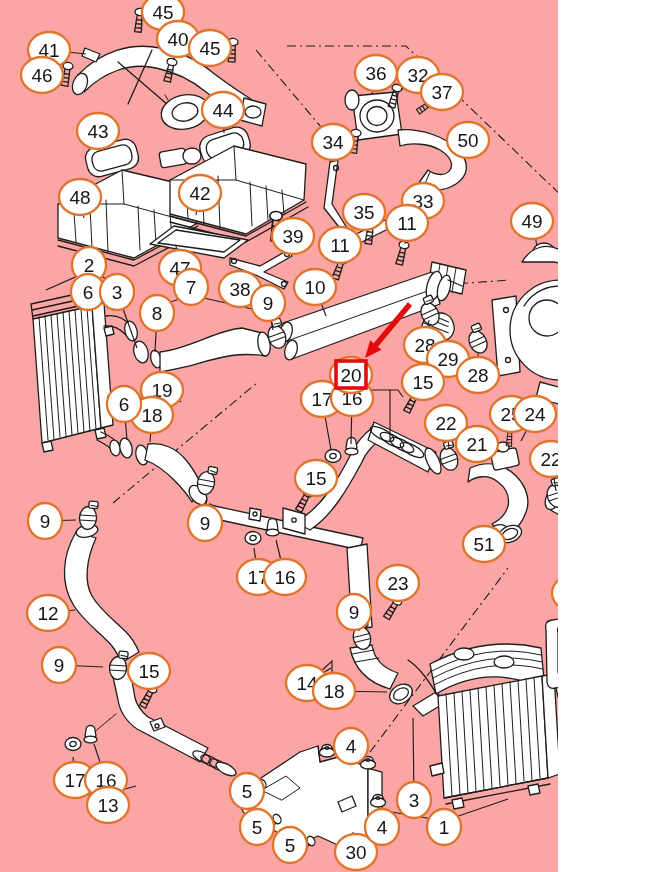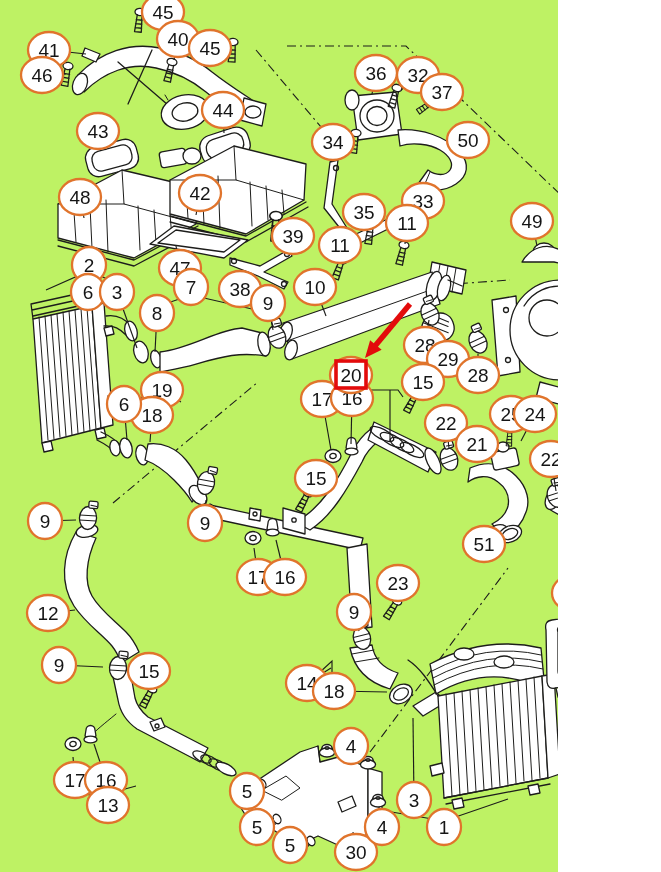--- a/index.html
+++ b/index.html
@@ -1,16 +1,16 @@
 <!DOCTYPE html>
 <html><head>
 <meta charset="utf-8">
 <style>
   html,body{margin:0;padding:0;background:#ffffff;}
-  .stage{position:relative;width:558px;height:872px;background:#bef264;overflow:hidden;
+  .stage{position:relative;width:558px;height:872px;background:#fca5a5;overflow:hidden;
          font-family:"Liberation Sans", sans-serif;}
   #art{position:absolute;left:0;top:0;}
   #art .ln{stroke:#1d1d1b;stroke-width:1.3;fill:none;stroke-linecap:round;stroke-linejoin:round;}
   #art .wf{fill:#ffffff;}
   #art .dd{stroke:#1d1d1b;stroke-width:1.1;fill:none;stroke-dasharray:9 4 2 4;}
   #art .thin{stroke-width:1;}
   #art .leader{stroke:#1d1d1b;stroke-width:1.15;fill:none;}
   #art .callout-circle{fill:#ffffff;stroke-width:2.3;}
   #art .callout-text{font-family:"Liberation Sans", sans-serif;font-size:19px;fill:#151515;
        text-anchor:middle;}

